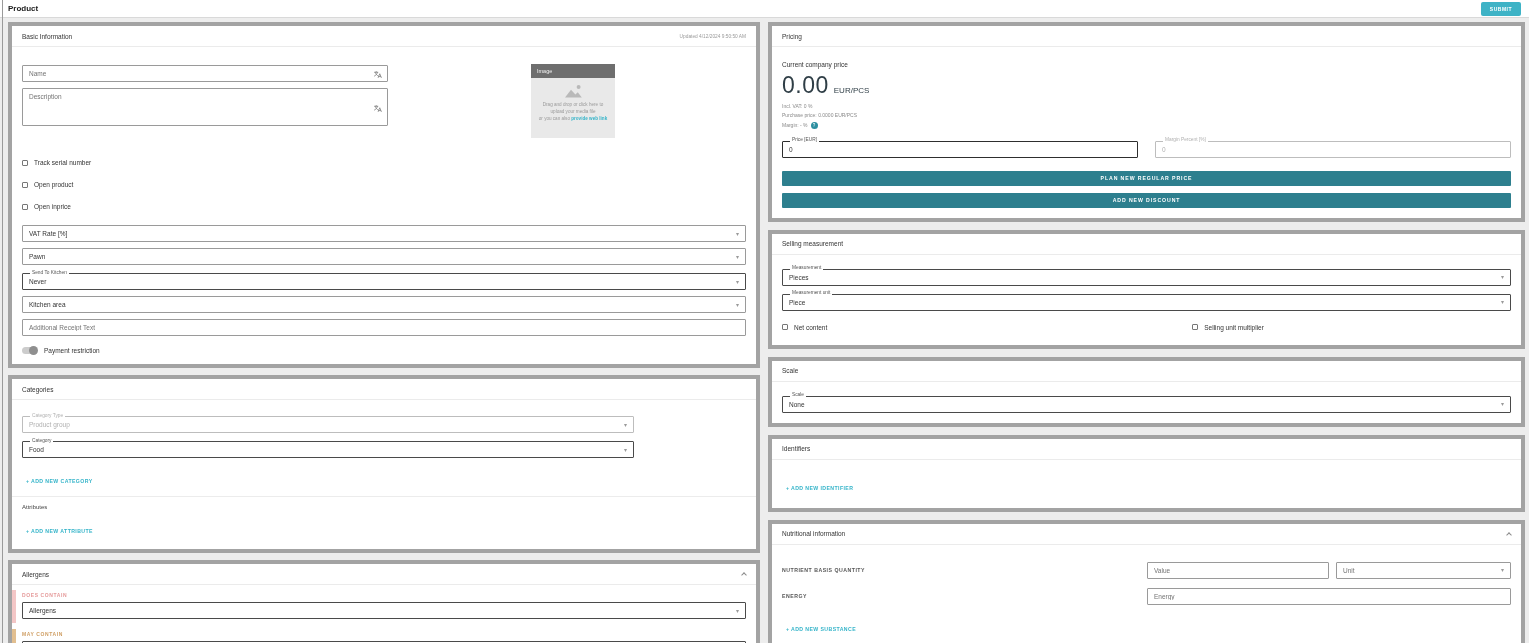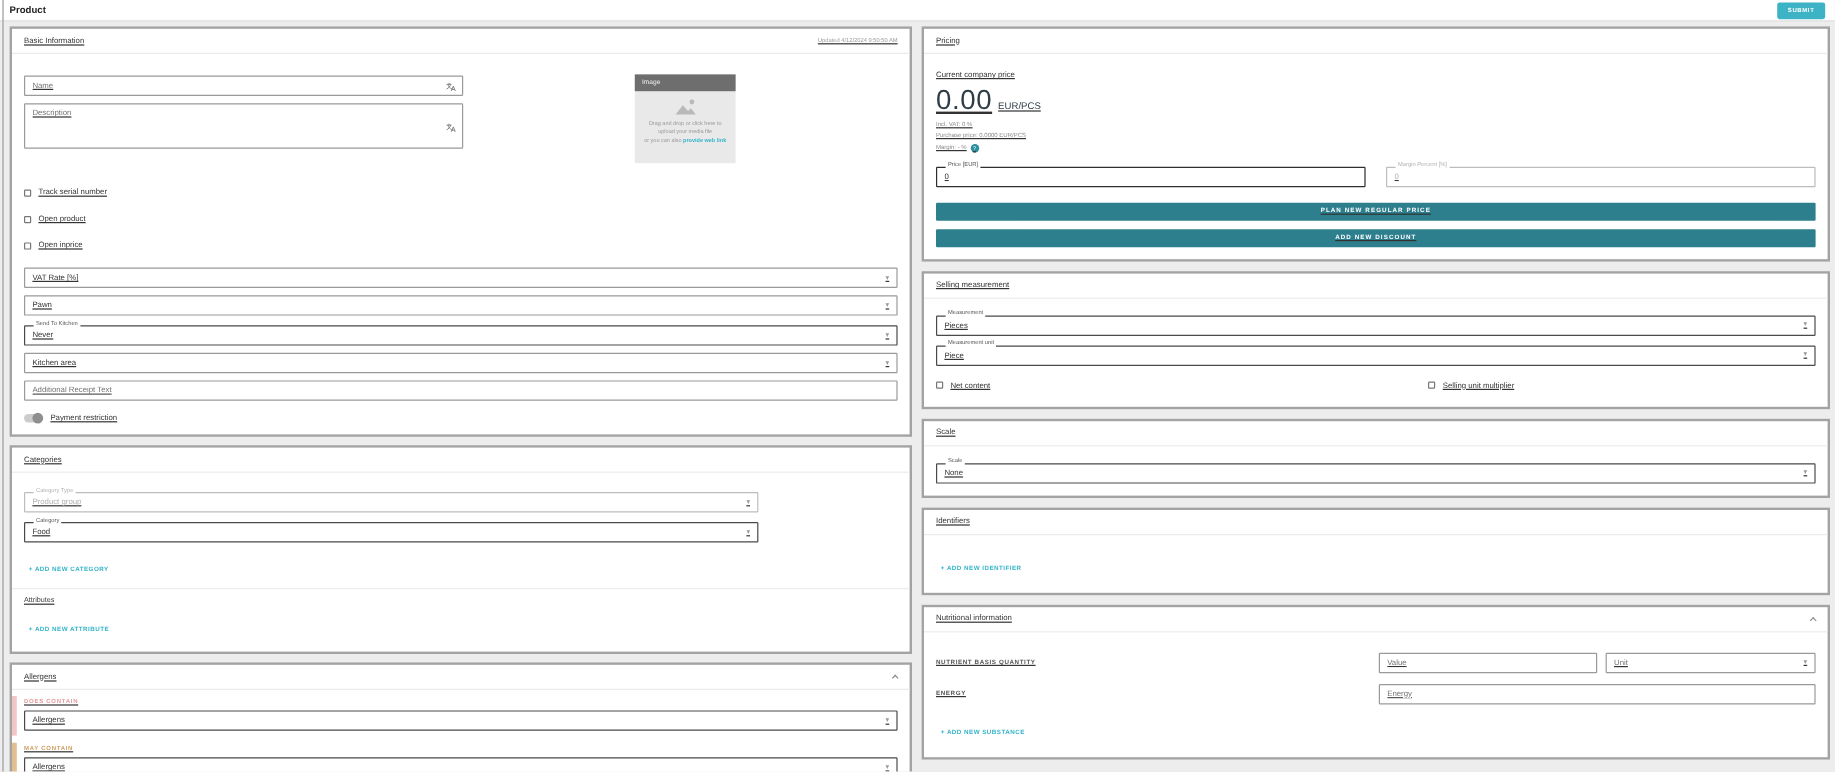--- a/index.html
+++ b/index.html
@@ -11,21 +11,21 @@
   .topbar { height:18px; background:#fff; border-bottom:1px solid #d9d9d9;
             display:flex; align-items:center; justify-content:space-between; padding:0 8px; }
   .topbar-title { font-size:8px; font-weight:bold; color:#222; }
   .submit-btn { background:#3eb3c6; color:#fff; font-size:5px; font-weight:bold; letter-spacing:.5px;
                 border:none; border-radius:2px; padding:4px 9px; cursor:pointer; }
 
   .page { display:flex; gap:8px; padding:4px 4px 0 8px; align-items:flex-start; }
   .col-left { width:752px; flex:none; display:flex; flex-direction:column; gap:7px; }
   .col-right { flex:1; display:flex; flex-direction:column; gap:8px; }
 
-  .card { background:#fff; border:2px solid #a3a3a3;text-decoration:underline; }
+  .card { background:#fff; border:4px solid #a3a3a3; }
   .card-header { display:flex; align-items:center; justify-content:space-between;
                  padding:0 10px; height:21px; border-bottom:1px solid #ebebeb;
                  font-size:6.5px; color:#333; }
   .card-body { padding:8px 10px 10px 10px; position:relative; }
   .updated { font-size:4.8px; color:#9a9a9a; }
 
   .field { position:relative; border:1px solid #9a9a9a; height:17px; display:flex; align-items:center;
            padding:0 6px; font-size:6.5px; color:#333; background:#fff; border-radius:1px; }
   .field.dark { border-color:#4a4a4a; }
   .field.thick { border:1.5px solid #2e2e2e; }

